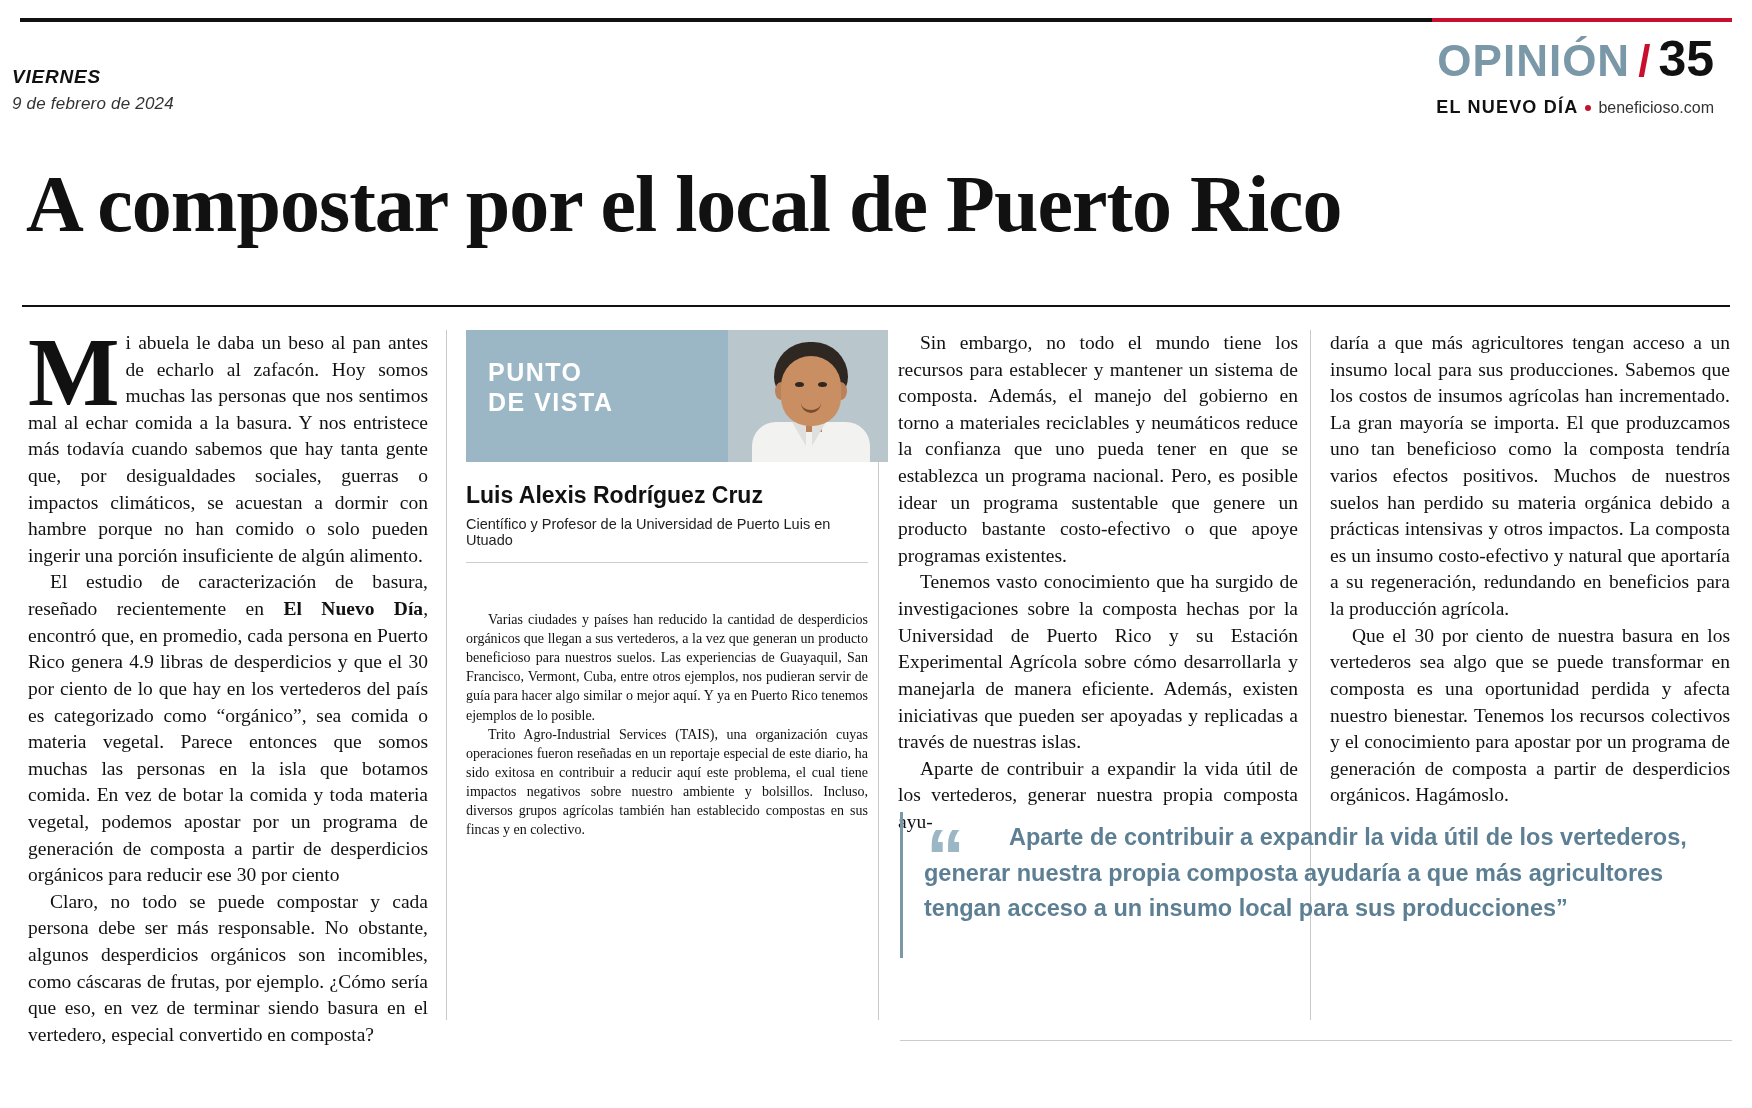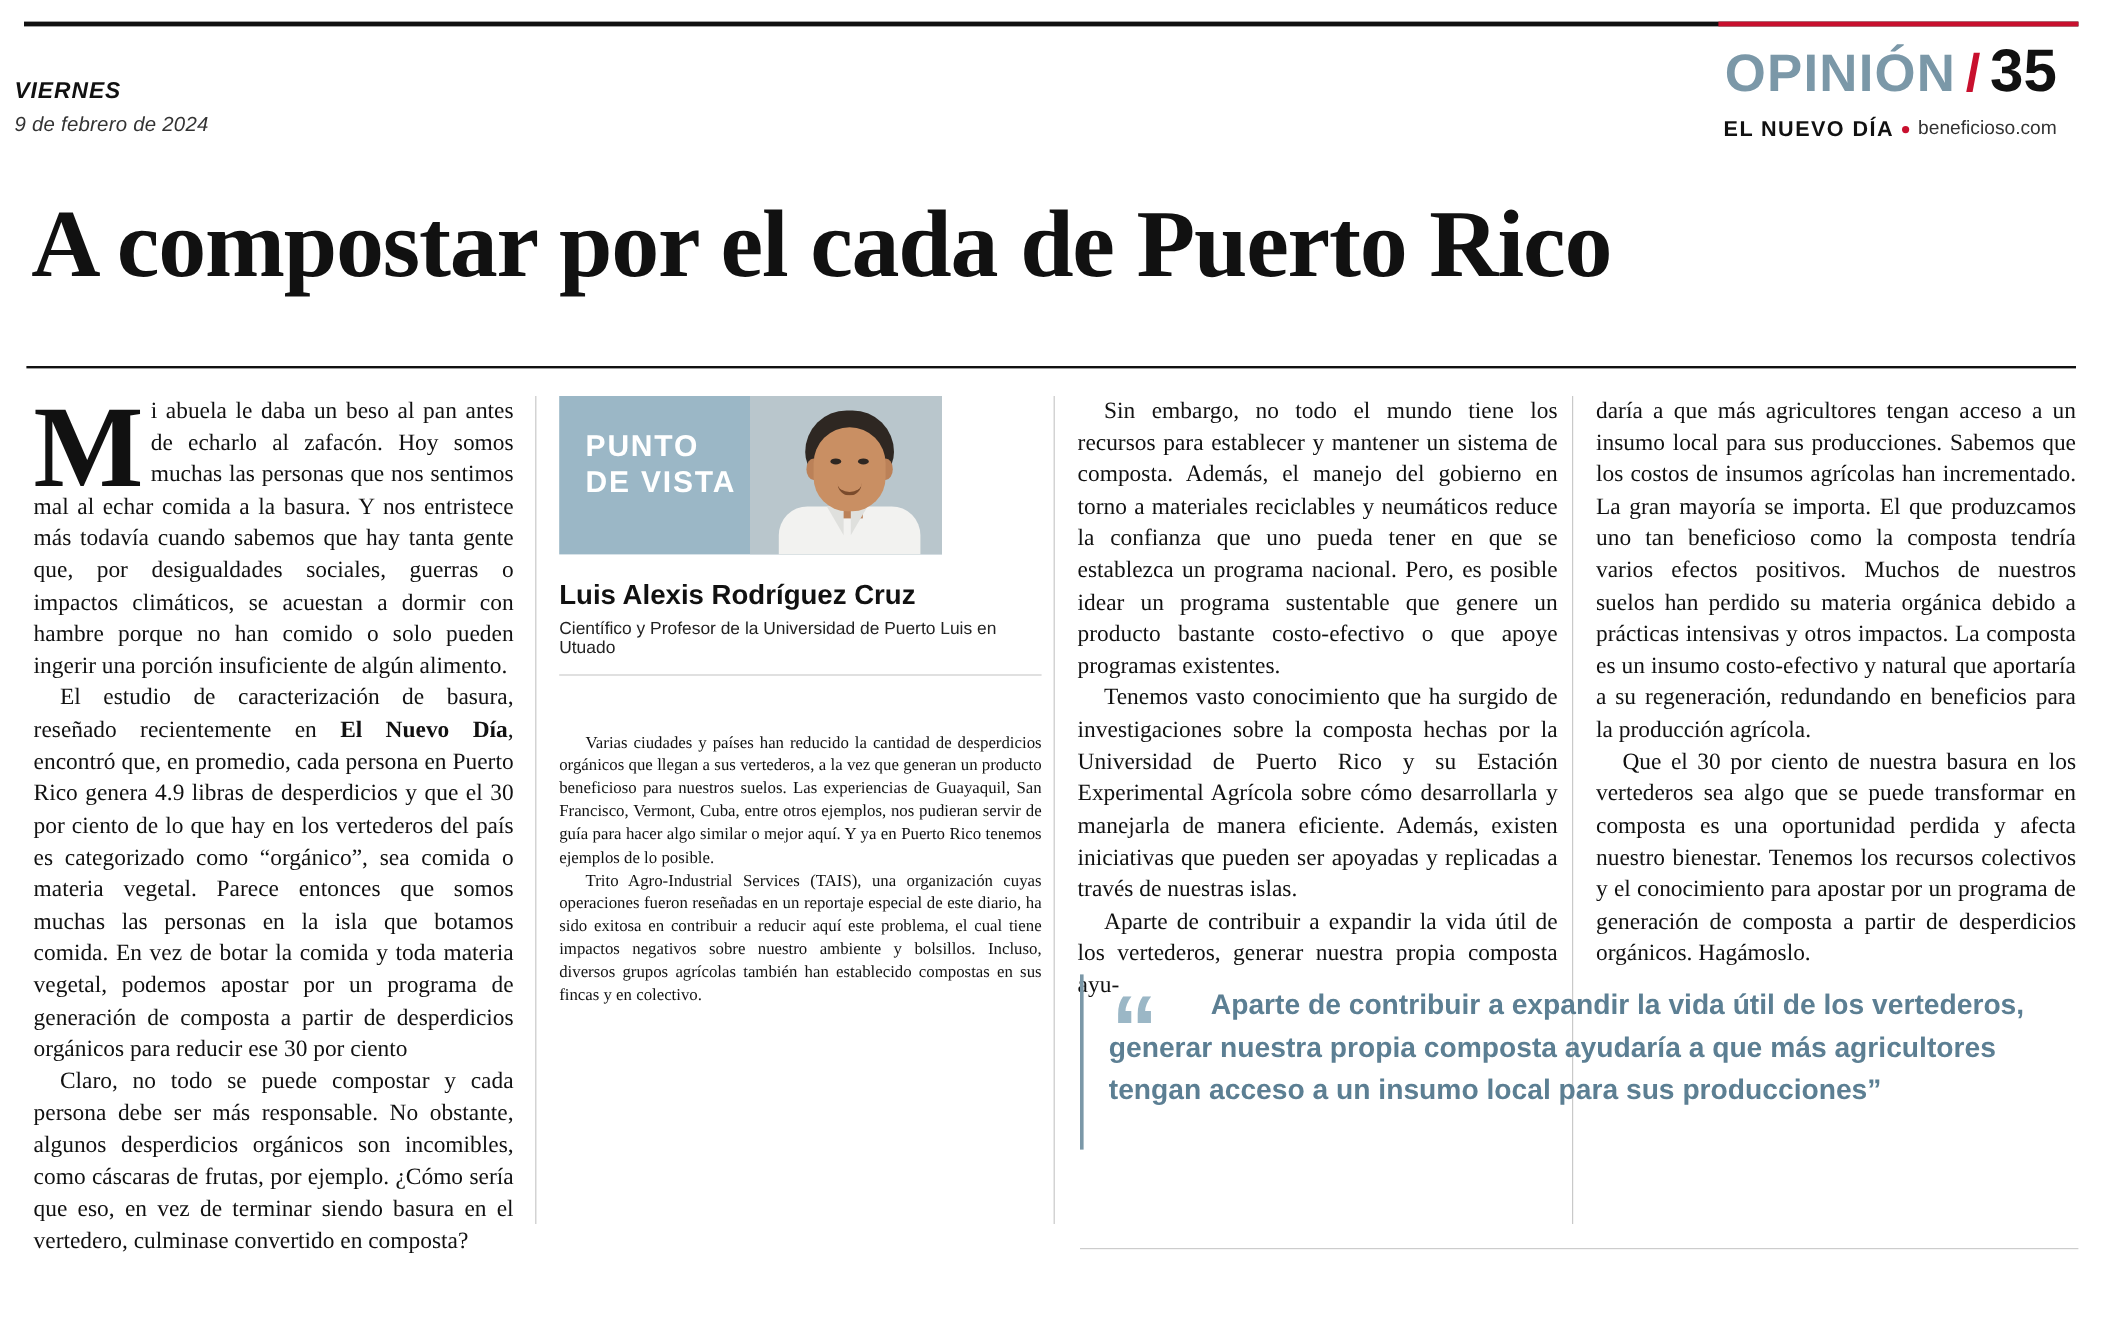--- a/index.html
+++ b/index.html
@@ -188,21 +188,21 @@
 
   
   .author-box {
     position: absolute;
     left: 466px;
     top: 330px;
     width: 402px;
   }
   .pov {
     position: relative;
-    width: 319px;
+    width: 422px;
     height: 132px;
     background: #9bb7c6;
     overflow: hidden;
   }
   .pov-text {
     position: absolute;
     left: 22px;
     top: 28px;
     font-family: "Liberation Sans", sans-serif;
     font-weight: bold;
@@ -346,31 +346,31 @@
       <span class="section-slash">/</span>
       <span class="section-page">35</span>
     </div>
     <div class="brand-line">
       <span class="brand-name">EL NUEVO DÍA</span>
       <span class="brand-dot"></span>
       <span class="brand-url">beneficioso.com</span>
     </div>
   </div>
 
-  <h1 class="headline">A compostar por el cada de Puerto Rico</h1>
+  <h1 class="headline">A compostar por el local de Puerto Rico</h1>
   <div class="rule-head"></div>
 
   <div class="vrule v1"></div>
   <div class="vrule v2"></div>
   <div class="vrule v3"></div>
 
   <div class="col col1">
     <p class="first"><span class="dropcap">M</span><span>i abuela le daba un beso al pan antes de echarlo al zafacón. Hoy somos muchas las personas que nos sentimos mal al echar comida a la basura. Y nos entristece más todavía cuando sabemos que hay tanta gente que, por desigualdades sociales, guerras o impactos climáticos, se acuestan a dormir con hambre porque no han comido o solo pueden ingerir una porción insuficiente de algún alimento.</span></p>
     <p><span>El estudio de caracterización de basura, reseñado recientemente en </span><span class="bold-inline">El Nuevo Día</span><span>, encontró que, en promedio, cada persona en Puerto Rico genera 4.9 libras de desperdicios y que el 30 por ciento de lo que hay en los vertederos del país es categorizado como “orgánico”, sea comida o materia vegetal. Parece entonces que somos muchas las personas en la isla que botamos comida. En vez de botar la comida y toda materia vegetal, podemos apostar por un programa de generación de composta a partir de desperdicios orgánicos para reducir ese 30 por ciento</span></p>
-    <p>Claro, no todo se puede compostar y cada persona debe ser más responsable. No obstante, algunos desperdicios orgánicos son incomibles, como cáscaras de frutas, por ejemplo. ¿Cómo sería que eso, en vez de terminar siendo basura en el vertedero, culminase convertido en composta?</p>
+    <p>Claro, no todo se puede compostar y cada persona debe ser más responsable. No obstante, algunos desperdicios orgánicos son incomibles, como cáscaras de frutas, por ejemplo. ¿Cómo sería que eso, en vez de terminar siendo basura en el vertedero, especial convertido en composta?</p>
   </div>
 
   <div class="author-box">
     <div class="pov">
       <div class="pov-text">
         <div>PUNTO</div>
         <div>DE VISTA</div>
       </div>
       <div class="pov-photo">
         <div class="portrait-bg"></div>

